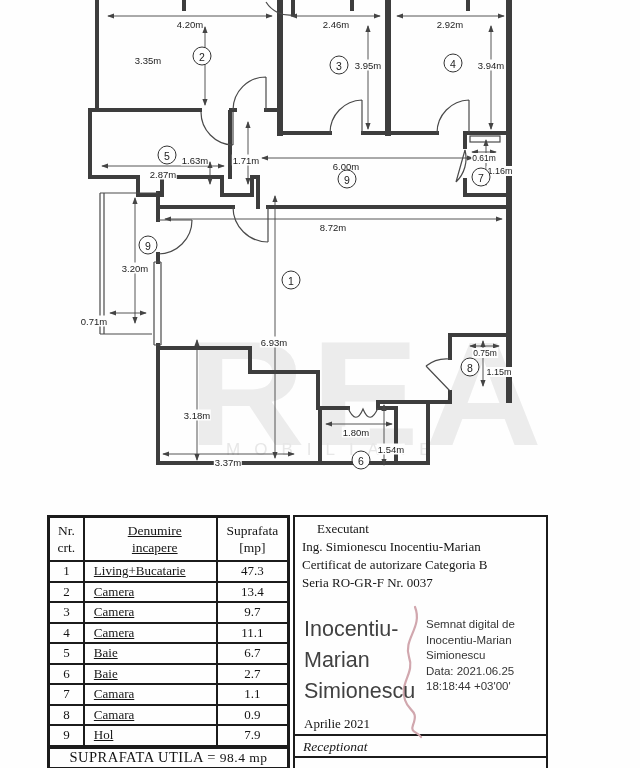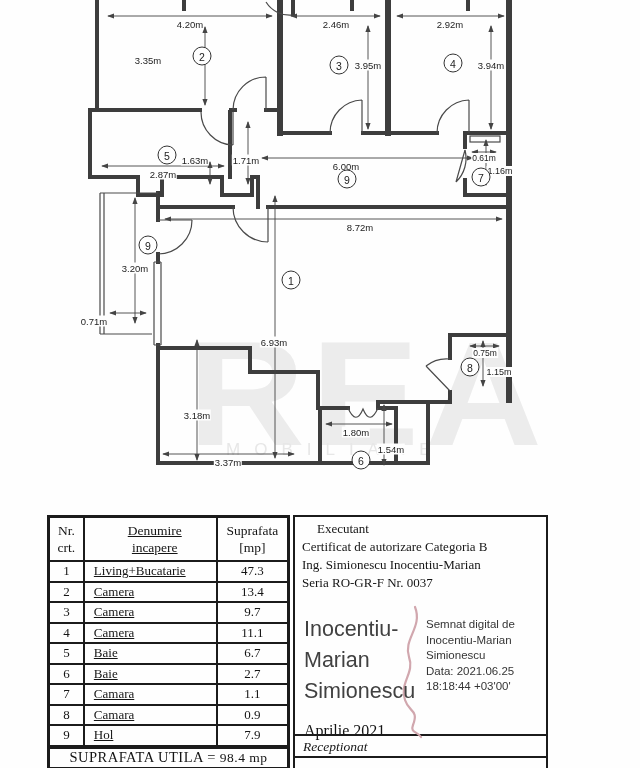--- a/index.html
+++ b/index.html
@@ -33,21 +33,21 @@
   .rightbox{position:absolute;left:293px;top:515px;width:251px;height:265px;
             border:2.2px solid #1b1b1b;font-family:"Liberation Serif",serif;color:#141414;}
   .exec{position:absolute;left:0;top:3px;width:100%;font-size:13px;line-height:18px;}
   .exec .t{padding-left:22px;}
   .exec .l{padding-left:7px;}
   .signame{position:absolute;left:9px;top:97px;font-size:21.5px;line-height:31px;
            font-family:"Liberation Sans",sans-serif;color:#414141;white-space:pre-line;z-index:2;}
   .sigstamp{position:absolute;left:131px;top:100px;font-size:11.5px;line-height:15.5px;
             font-family:"Liberation Sans",sans-serif;color:#353535;white-space:pre-line;z-index:2;}
   .squiggle{position:absolute;left:96px;top:86px;z-index:1;}
-  .aprilie{position:absolute;left:9px;top:205px;font-size:16px;}
+  .aprilie{position:absolute;left:9px;top:199px;font-size:13px;}
   .recv{position:absolute;left:0;top:217px;width:100%;height:24px;border-top:2px solid #1b1b1b;
         border-bottom:2px solid #1b1b1b;box-sizing:border-box;font-size:13.5px;
         padding-left:8px;line-height:21px;font-style:italic;}
 </style>
 </head>
 <body>
 
 <div class="page">
 
   <div class="plan">
@@ -132,21 +132,21 @@
         <span class="dim" style="left: 450px; top: 16px;">2.92m</span>
         <span class="dim" style="left: 148px; top: 52px;">3.35m</span>
         <span class="dim" style="left: 368px; top: 57px;">3.95m</span>
         <span class="dim" style="left: 491px; top: 57px;">3.94m</span>
         <span class="dim" style="left: 163px; top: 166px;">2.87m</span>
         <span class="dim" style="left: 195px; top: 152px;">1.63m</span>
         <span class="dim" style="left: 246px; top: 152px;">1.71m</span>
         <span class="dim" style="left: 346px; top: 158px;">6.00m</span>
         <span class="dim" style="left: 484px; top: 150px; font-size: 8.5px;">0.61m</span>
         <span class="dim" style="left: 500px; top: 163px; font-size: 9px;">1.16m</span>
-        <span class="dim" style="left: 333px; top: 219px; margin-left: 27px;">8.72m</span>
+        <span class="dim" style="left: 333px; top: 219px;">8.72m</span>
         <span class="dim" style="left: 135px; top: 260px;">3.20m</span>
         <span class="dim" style="left: 94px; top: 313px;">0.71m</span>
         <span class="dim" style="left: 274px; top: 334px;">6.93m</span>
         <span class="dim" style="left: 197px; top: 407px;">3.18m</span>
         <span class="dim" style="left: 228px; top: 454px;">3.37m</span>
         <span class="dim" style="left: 356px; top: 424px;">1.80m</span>
         <span class="dim" style="left: 391px; top: 441px;">1.54m</span>
         <span class="dim" style="left: 485px; top: 345px; font-size: 8.5px;">0.75m</span>
         <span class="dim" style="left: 499px; top: 364px; font-size: 9px;">1.15m</span>
         <span class="room" style="left: 291px; top: 272px;">1</span>
@@ -226,22 +226,22 @@
           <td colspan="3"><span class="tl">SUPRAFATA  UTILA =</span> <span>98.4 mp</span></td>
         </tr>
       </tbody>
 
     </table>
   </div>
 
   <div class="rightbox">
     <div class="exec">
       <div class="t">Executant</div>
+      <div class="l">Ing. Simionescu Inocentiu-Marian</div>
       <div class="l">Certificat de autorizare Categoria B</div>
-      <div class="l">Ing. Simionescu Inocentiu-Marian</div>
       <div class="l">Seria RO-GR-F Nr. 0037</div>
     </div>
 
     <svg class="squiggle" width="44" height="138" viewBox="0 0 44 138">
       <path d="M24,4 C32,24 12,36 18,54 C24,70 8,80 14,97 C18,110 28,106 22,122 C19,130 26,128 30,134" stroke="#d1a7ae" stroke-width="2.2" fill="none" stroke-linecap="round"></path>
     </svg>
     <div class="signame">Inocentiu-
 Marian
 Simionescu</div>
     <div class="sigstamp">Semnat digital de

